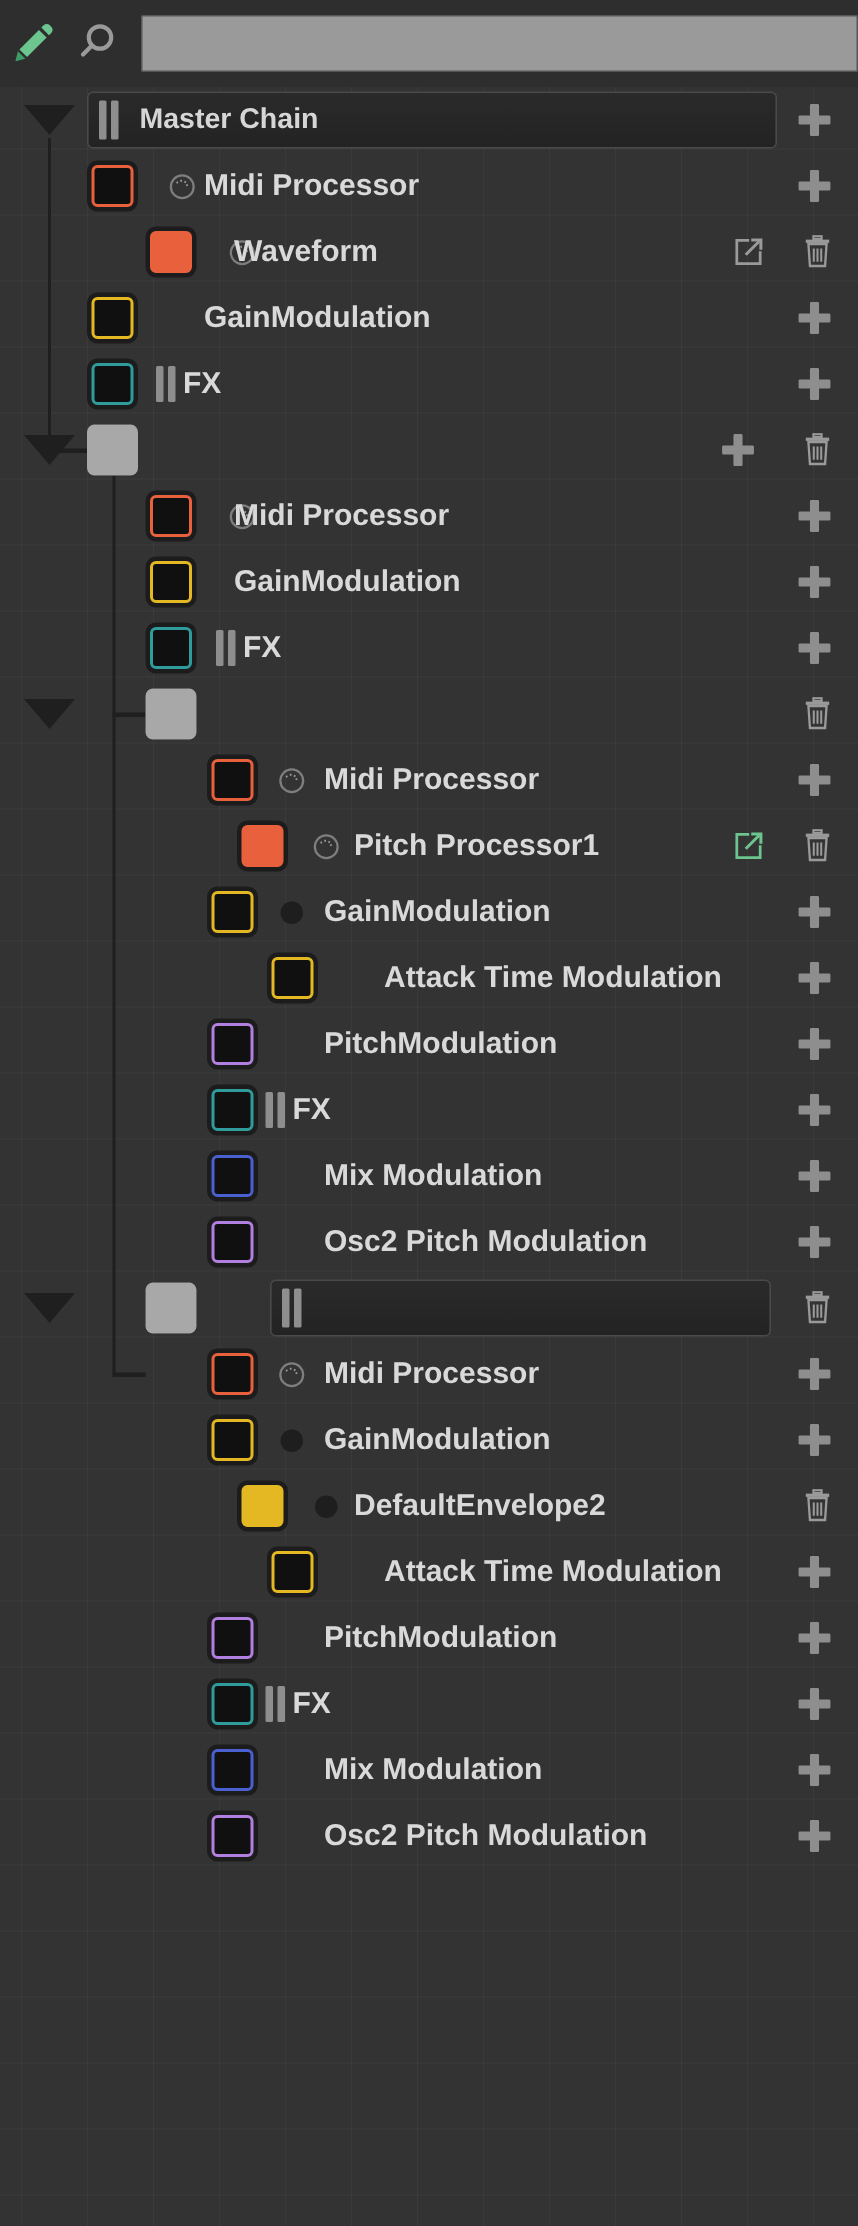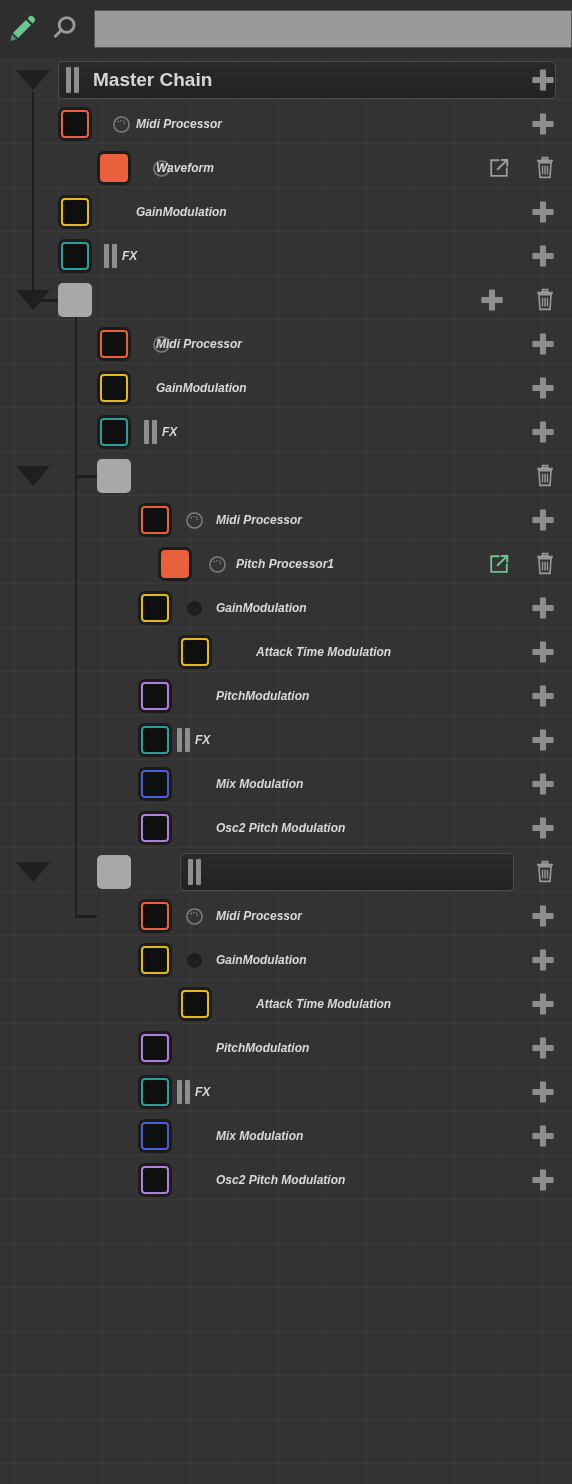--- a/index.html
+++ b/index.html
@@ -116,25 +116,24 @@
     font-size:19px;
     font-weight:bold;
     margin-left:14px;
     white-space:nowrap;
   }
 
   
   .mod-label{
     position:absolute;
     color:#d9d9d9;
-    font-size:12px;
+    font-size:20px;
     font-weight:bold;
     white-space:nowrap;
     z-index:2;
-    font-style:italic;
   }
 
   
   .knob-icon{ position:absolute; width:19px; height:19px; z-index:2; }
   .dot-icon{
     position:absolute; width:15px; height:15px;
     border-radius:50%; background:#1e1e1e; z-index:2;
   }
 
   
@@ -179,21 +178,21 @@
 <div id="tree">
     <div class="conn-v" style="left: 32px; top: 34px; height: 208px;"></div>
     <div class="conn-h" style="left: 32px; top: 241px; width: 26px;"></div>
     <div class="conn-v" style="left: 75px; top: 259px; height: 599px;"></div>
     <div class="conn-h" style="left: 75px; top: 417px; width: 22px;"></div>
     <div class="conn-h" style="left: 75px; top: 857px; width: 22px;"></div>
     <div class="row" style="height: 44px;">
       <div class="toggle" style="left: 16px;">
         <span class="tri"></span>
       </div>
-      <div class="namefield" style="left: 58px; width: 498px; top: 3px;">
+      <div class="namefield" style="left: 58px; width: 460px; top: 3px;">
         <span class="dbl-bar">
           <span></span>
           <span></span>
         </span>
         <span class="nf-label">Master Chain</span>
       </div>
       <div class="act" style="top: 7px; left: 528px;">
         <svg class="plus-icon" viewBox="0 0 24 24">
           <path d="M10 3h4v7h7v4h-7v7h-4v-7H3v-4h7z" fill="#8e8e8e" stroke="#8e8e8e" stroke-width="1.6" stroke-linejoin="round"></path>
         </svg>
@@ -525,20 +524,37 @@
       </div>
       <div class="dot-icon" style="left: 187px; top: 15px;"></div>
       <div class="mod-label" style="left: 216px;">GainModulation</div>
       <div class="act" style="top: 7px; left: 528px;">
         <svg class="plus-icon" viewBox="0 0 24 24">
           <path d="M10 3h4v7h7v4h-7v7h-4v-7H3v-4h7z" fill="#8e8e8e" stroke="#8e8e8e" stroke-width="1.6" stroke-linejoin="round"></path>
         </svg>
       </div>
     </div>
     <div class="row" style="height: 44px;">
+      <div class="swatch" style="left: 158px; top: 5px;">
+        <i style="border-color: rgb(227, 184, 34); background: rgb(227, 184, 34);"></i>
+      </div>
+      <div class="dot-icon" style="left: 210px; top: 15px;"></div>
+      <div class="mod-label" style="left: 236px;">DefaultEnvelope2</div>
+      <div class="act" style="top: 7px; left: 530px;">
+        <svg class="trash-icon" viewBox="0 0 24 26">
+          <rect x="9" y="1.5" width="6" height="2" fill="none" stroke="#9a9a9a" stroke-width="1.5"></rect>
+          <rect x="3.5" y="4" width="17" height="2.4" fill="#9a9a9a"></rect>
+          <path d="M5.4 7.2h13.2l-1.1 16H6.5z" fill="none" stroke="#9a9a9a" stroke-width="1.7"></path>
+          <line x1="9.3" y1="10.5" x2="9.3" y2="20" stroke="#9a9a9a" stroke-width="1.5"></line>
+          <line x1="12" y1="10.5" x2="12" y2="20" stroke="#9a9a9a" stroke-width="1.5"></line>
+          <line x1="14.7" y1="10.5" x2="14.7" y2="20" stroke="#9a9a9a" stroke-width="1.5"></line>
+        </svg>
+      </div>
+    </div>
+    <div class="row" style="height: 44px;">
       <div class="swatch" style="left: 178px; top: 5px;">
         <i style="border-color: rgb(227, 184, 34); background: rgba(0, 0, 0, 0.42);"></i>
       </div>
       <div class="mod-label" style="left: 256px;">Attack Time Modulation</div>
       <div class="act" style="top: 7px; left: 528px;">
         <svg class="plus-icon" viewBox="0 0 24 24">
           <path d="M10 3h4v7h7v4h-7v7h-4v-7H3v-4h7z" fill="#8e8e8e" stroke="#8e8e8e" stroke-width="1.6" stroke-linejoin="round"></path>
         </svg>
       </div>
     </div>

